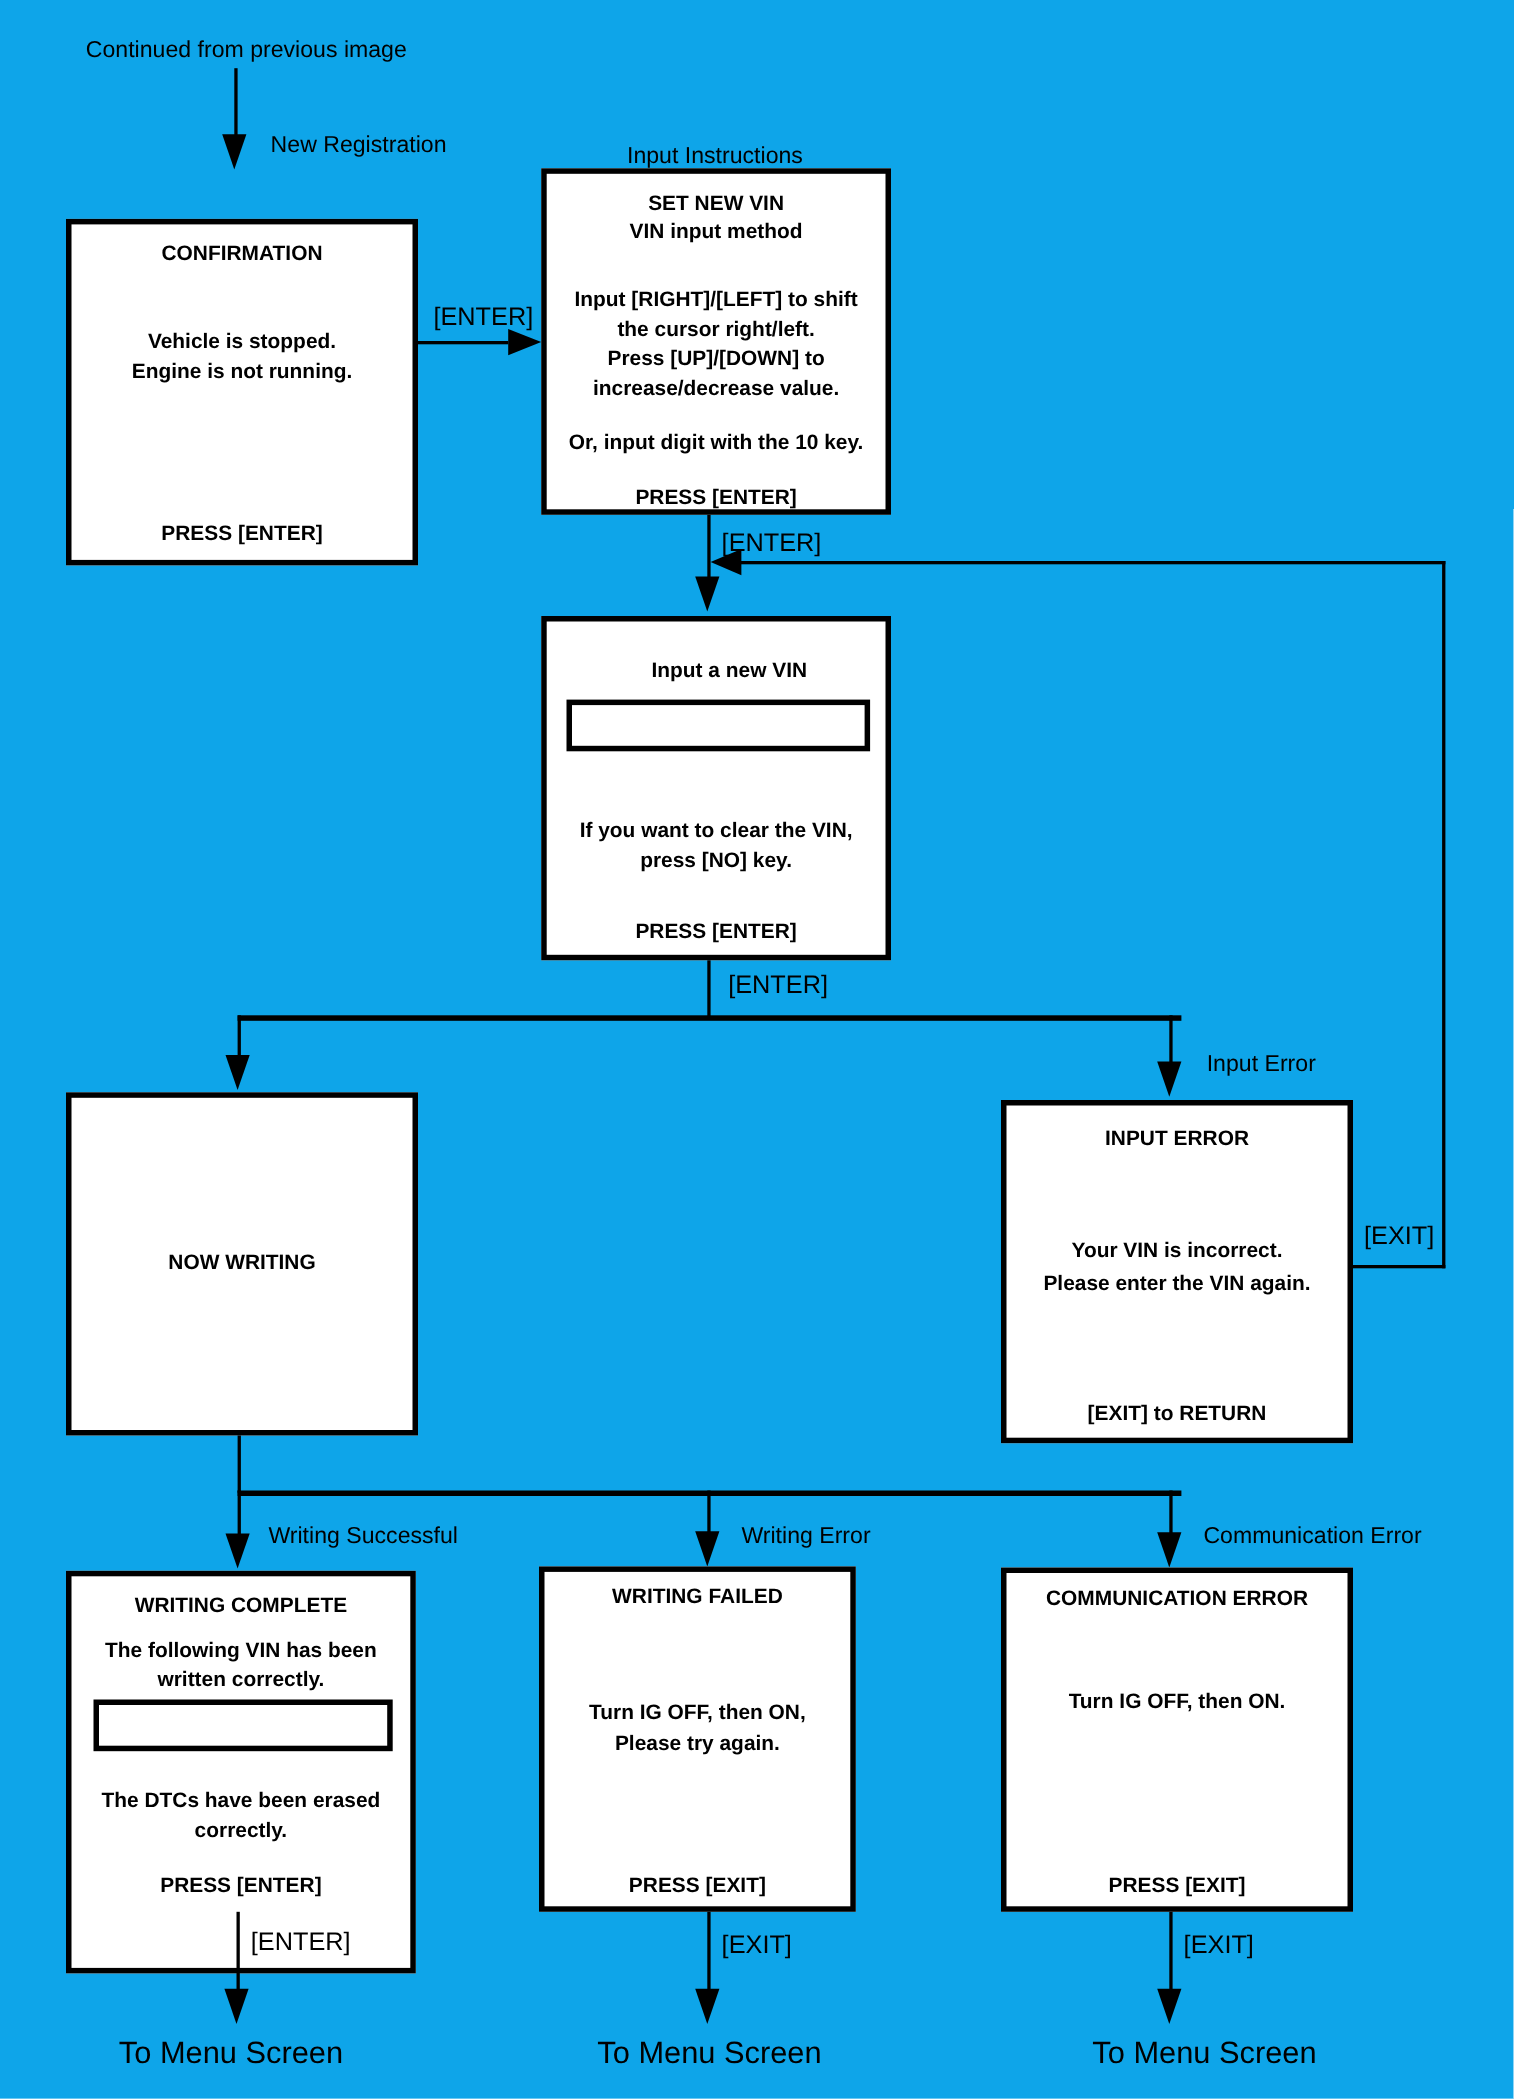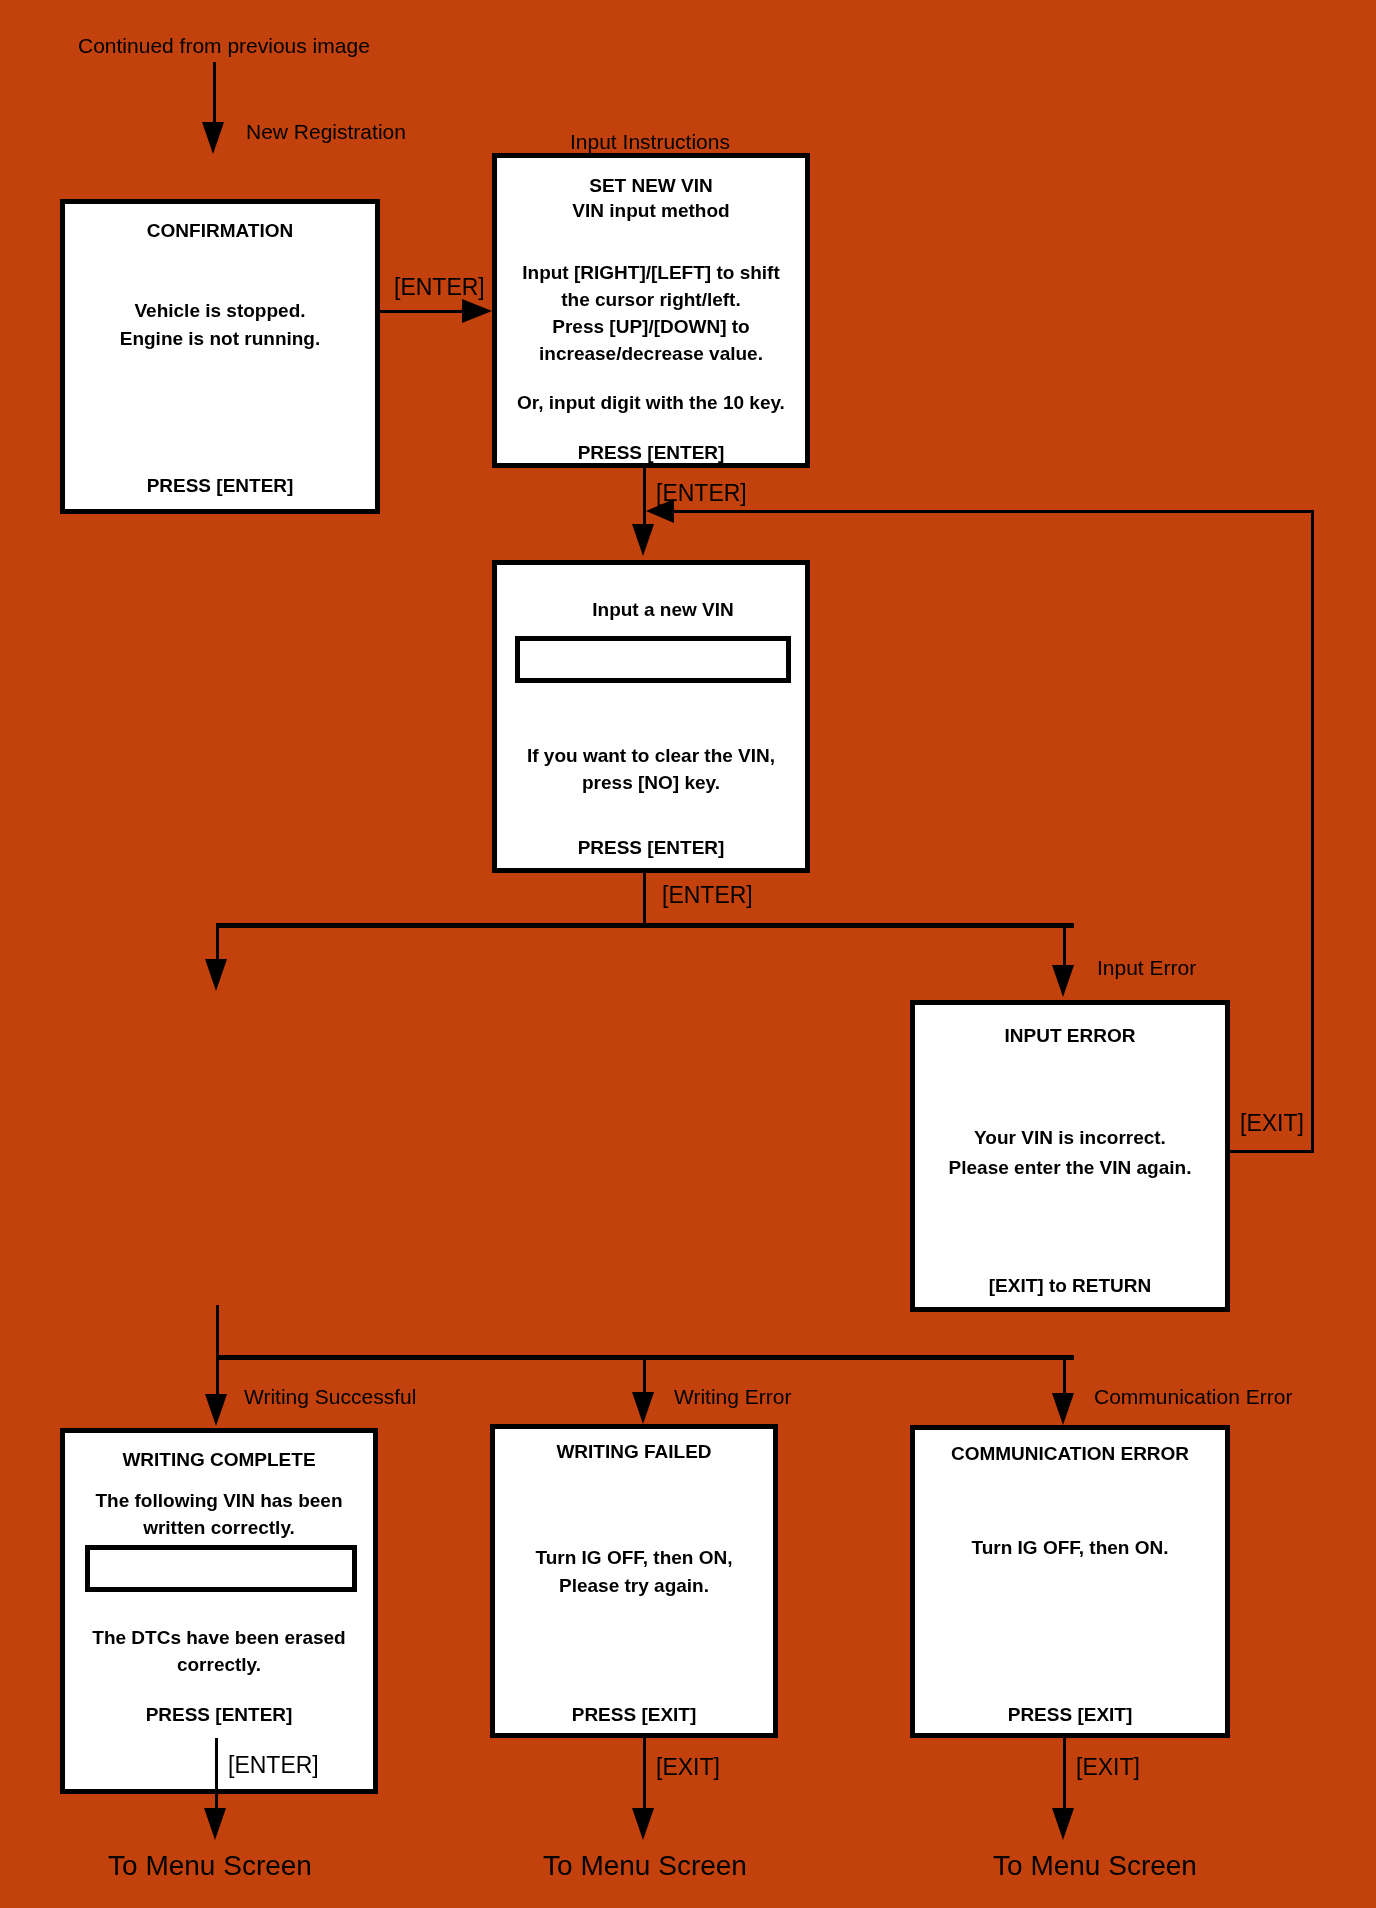--- a/index.html
+++ b/index.html
@@ -1,17 +1,17 @@
 <!DOCTYPE html>
 <html><head>
 <meta charset="utf-8">
 <style>
   html,body{margin:0;padding:0;background:#ffffff;}
   #stage{
-    position:relative;width:1376px;height:1908px;background:#c2410c;
+    position:relative;width:1376px;height:1908px;background:#0ea5e9;
     font-family:"Liberation Sans","DejaVu Sans",sans-serif;color:#000;
     overflow:hidden;
   }
   .lbl{position:absolute;font-size:21px;white-space:nowrap;color:#000;}
   .lbl-key{font-size:23px;}
   .lbl-big{font-size:28px;}
   .ctr{text-align:center;}
   .box{position:absolute;border:5px solid #000;background:#fff;box-sizing:border-box;}
   .bl{position:absolute;left:0;right:0;text-align:center;font-weight:bold;
       font-size:19px;line-height:24px;white-space:nowrap;color:#000;}
@@ -73,20 +73,23 @@
 
   <div class="vline" style="left:643px;top:873px;width:3px;height:52px;"></div>
   <div class="lbl lbl-key" style="left:662px;top:882px;">[ENTER]</div>
   <div class="hline" style="left:216px;top:923px;width:858px;height:5px;"></div>
   <div class="vline" style="left:216px;top:923px;width:3px;height:40px;"></div>
   <div class="arr arr-d" style="left:205px;top:959px;"></div>
   <div class="vline" style="left:1063px;top:923px;width:3px;height:44px;"></div>
   <div class="arr arr-d" style="left:1052px;top:965px;"></div>
   <div class="lbl" style="left:1097px;top:956px;">Input Error</div>
 
+  <div class="box flexc" style="left:60px;top:993px;width:320px;height:312px;">
+    <div style="font-weight:bold;font-size:19px;">NOW WRITING</div>
+  </div>
 
   <div class="box" style="left:910px;top:1000px;width:320px;height:312px;">
     <div class="bl" style="top:19px;">INPUT ERROR</div>
     <div class="bl" style="top:121px;">Your VIN is incorrect.</div>
     <div class="bl" style="top:151px;">Please enter the VIN again.</div>
     <div class="bl" style="top:269px;">[EXIT] to RETURN</div>
   </div>
 
   <div class="hline" style="left:1230px;top:1150px;width:84px;height:3px;"></div>
   <div class="lbl lbl-key" style="left:1240px;top:1110px;">[EXIT]</div>

